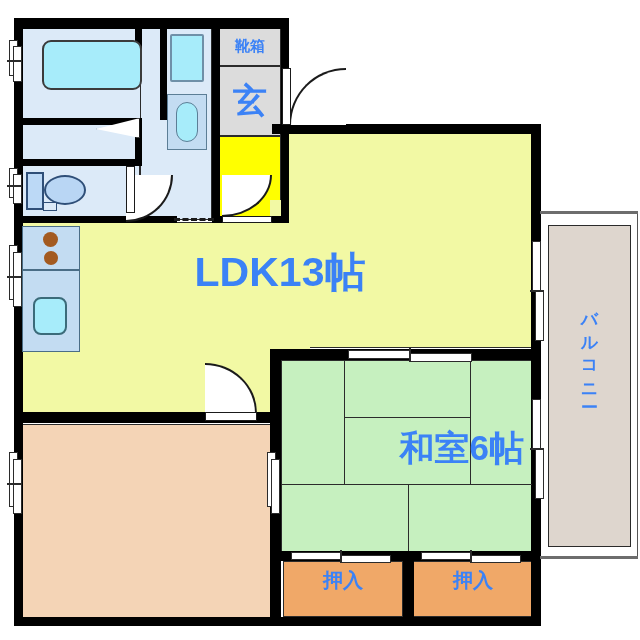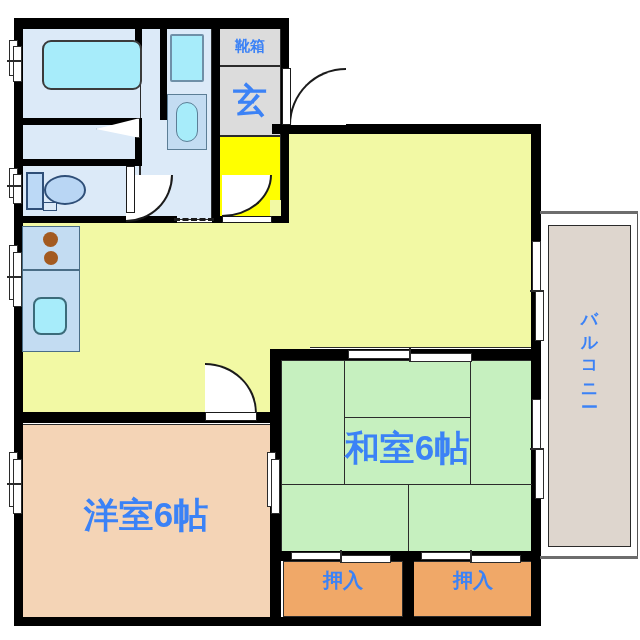--- a/index.html
+++ b/index.html
@@ -226,24 +226,24 @@
   <div class="b win" style="left:13px;top:252px;width:9px;height:55px;"></div>
   <div class="b winline" style="left:7px;top:276px;width:15px;height:2px;"></div>
 
   <div class="b win" style="left:9px;top:452px;width:9px;height:55px;"></div>
   <div class="b win" style="left:13px;top:459px;width:9px;height:55px;"></div>
   <div class="b winline" style="left:7px;top:483px;width:15px;height:2px;"></div>
 
   <div class="b win" style="left:267px;top:452px;width:9px;height:55px;"></div>
   <div class="b win" style="left:271px;top:459px;width:9px;height:55px;"></div>
 
-
-  <div class="lbl lbl-mid" style="left:303px;top:430px;width:208px;">和室6帖</div>
-
-  <div class="lbl lbl-mid" style="left:42px;top:497px;width:208px;">洋室6帖</div>
+  <div class="lbl lbl-big" style="left:160px;top:252px;width:240px;">LDK13帖</div>
+
+  <div class="lbl lbl-mid" style="left:316px;top:430px;width:208px;text-align:right;">和室6帖</div>
+
 
   <div class="lbl lbl-sm" style="left:283px;top:570px;width:120px;">押入</div>
   <div class="lbl lbl-sm" style="left:413px;top:570px;width:120px;">押入</div>
 
   <div class="lbl lbl-xs" style="left:219px;top:38px;width:62px;">靴箱</div>
   <div class="lbl lbl-genkan" style="left:219px;top:83px;width:62px;">玄</div>
 
   <div class="lbl lbl-vert" style="left:581px;top:300px;">バルコニー</div>
 
 </div>

